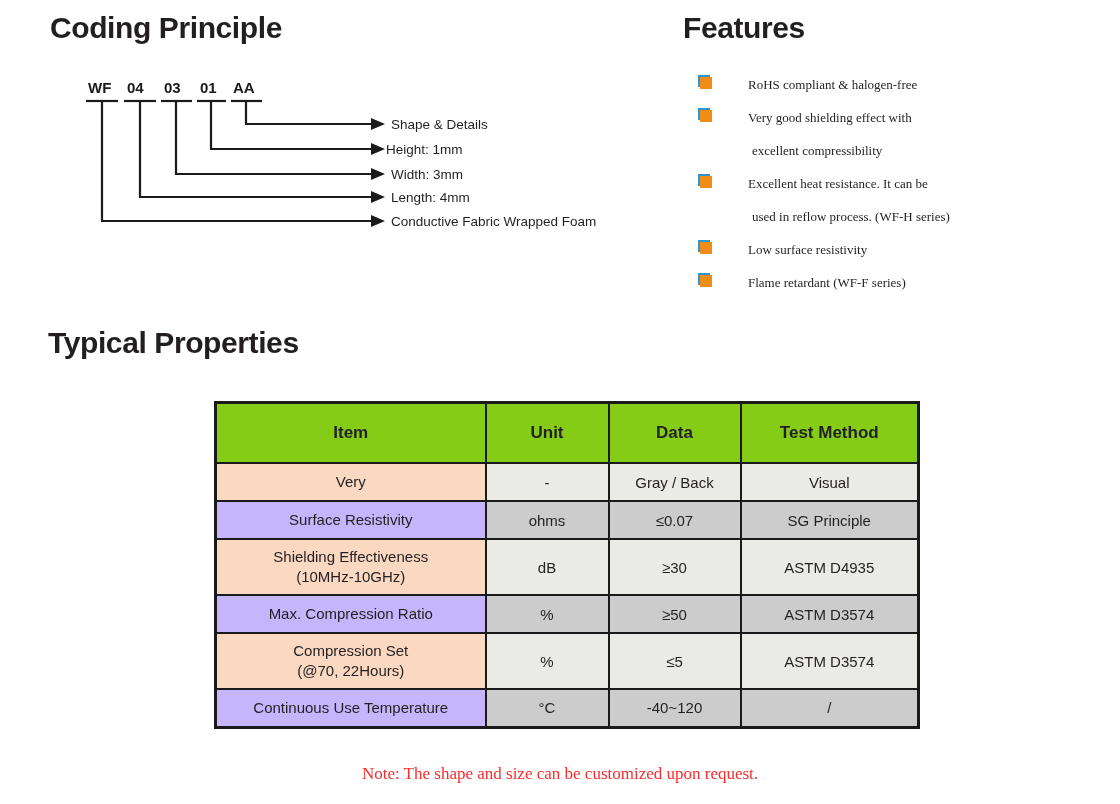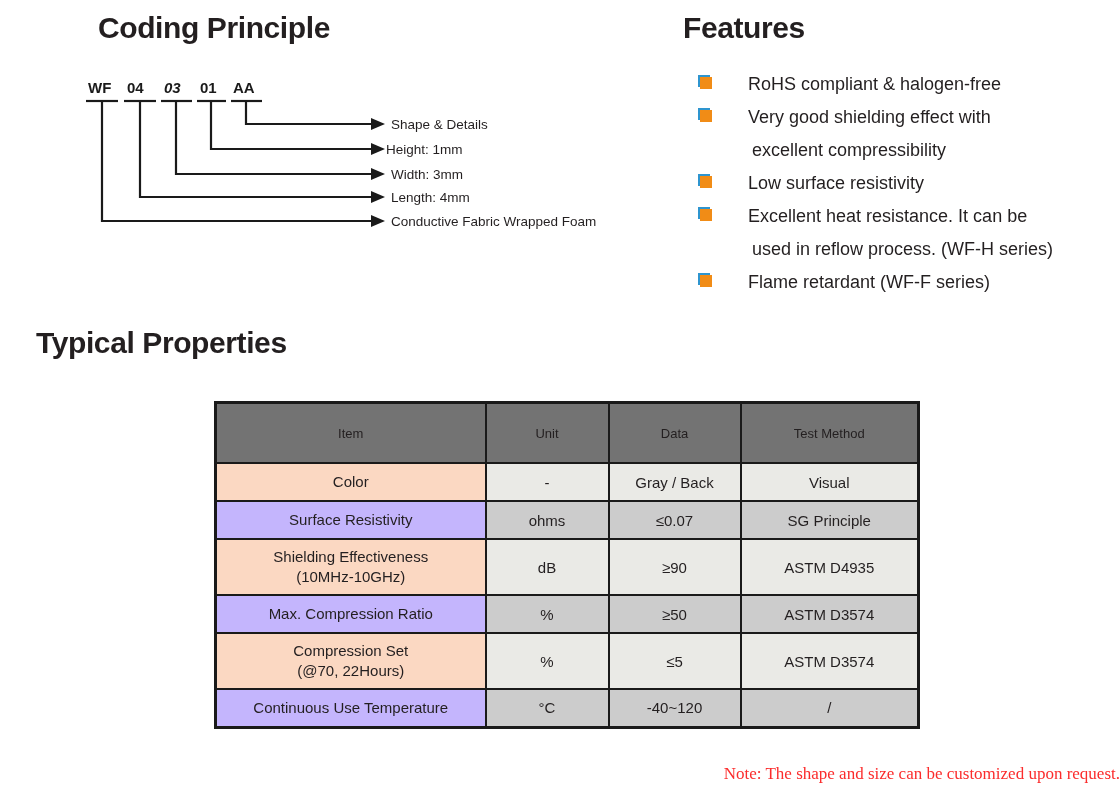--- a/index.html
+++ b/index.html
@@ -19,23 +19,23 @@
   
   .section-heading {
     position: absolute;
     font-family: "Liberation Sans", sans-serif;
     font-weight: bold;
     font-size: 30px;
     letter-spacing: -0.4px;
     color: #231f20;
     white-space: nowrap;
   }
-  #coding-principle-heading { left: 50px;  top: 11px; margin-left: 48px; }
+  #coding-principle-heading { left: 50px;  top: 11px; }
   #features-heading        { left: 683px; top: 11px; }
-  #typical-properties-heading { left: 36px; top: 326px; }
+  #typical-properties-heading { left: 48px; top: 326px; }
 
   
   #coding-diagram {
     position: absolute;
     left: 0; top: 60px;
     width: 680px;
     height: 190px;
   }
   #coding-diagram svg { display: block; }
 
@@ -83,22 +83,22 @@
   }
   .feature-bullet .sq-front {
     position: absolute;
     left: 2px; top: 2px;
     width: 12px; height: 12px;
     background: #f18c16;
   }
   .feature-text {
     display: block;
     margin-left: 54px;
-    font-family: Liberation Sans, sans-serif;
-    font-size: 18px;
+    font-family: Liberation Serif, serif;
+    font-size: 13px;
     line-height: 33px;
     color: #231f20;
     white-space: nowrap;
   }
   .feature-text.cont { margin-left: 58px; }
 
   
   #properties-table {
     position: absolute;
     left: 214px;
@@ -112,23 +112,23 @@
   #properties-table td, #properties-table th {
     border: 2px solid #1a1a1a;
     text-align: center;
     vertical-align: middle;
     font-size: 15px;
     color: #231f20;
     padding: 4px 2px;
     font-weight: normal;
   }
   #properties-table th {
-    font-weight: normal;
-    font-size: 13px;
-    background: #737373;
+    font-weight: bold;
+    font-size: 17px;
+    background: #84cc16;
     height: 50px;
   }
   .col-item   { width: 270px; }
   .col-unit   { width: 123px; }
   .col-data   { width: 132px; }
   .col-method { width: 178px; }
 
   
   tr.stripe-a td.item-cell { background: #fbd8c2; }
   tr.stripe-a td.val-cell  { background: #eaeae6; }
@@ -138,37 +138,37 @@
   td.item-cell { line-height: 1.35; }
   .row-tall { height: 56px; }
   .row-short { height: 38px; }
 
   
   #table-note {
     position: absolute;
     left: 0;
     top: 764px;
     width: 1120px;
-    text-align: right;
+    text-align: center;
     font-family: "Liberation Serif", serif;
     font-size: 17px;
     color: #fb2c2c;
     white-space: nowrap;
   }
 </style>
 </head>
 <body>
 
 <div class="section-heading" id="coding-principle-heading">Coding Principle</div>
 
 <div id="coding-diagram">
 
   <div class="code-seg" style="left:88px;  top:19px;">WF</div>
   <div class="code-seg" style="left:127px; top:19px;">04</div>
-  <div class="code-seg" style="left:164px; top:19px;font-style:italic;">03</div>
+  <div class="code-seg" style="left:164px; top:19px;">03</div>
   <div class="code-seg" style="left:200px; top:19px;">01</div>
   <div class="code-seg" style="left:233px; top:19px;">AA</div>
 
   <svg width="680" height="190" viewBox="0 0 680 190">
     <g stroke="#1a1a1a" stroke-width="2.2" fill="none">
 
       <line x1="86" y1="41" x2="118" y2="41"></line>
       <line x1="124" y1="41" x2="156" y2="41"></line>
       <line x1="161" y1="41" x2="192" y2="41"></line>
       <line x1="197" y1="41" x2="226" y2="41"></line>
@@ -219,30 +219,30 @@
     </span>
     <span class="feature-text">Very good shielding effect with</span>
     <span class="feature-text cont">excellent compressibility</span>
   </div>
 
   <div class="feature-row">
     <span class="feature-bullet">
       <span class="sq-back"></span>
         <span class="sq-front"></span>
     </span>
-    <span class="feature-text">Low surface resistivity</span>
-  </div>
-
-  <div class="feature-row">
-    <span class="feature-bullet">
-      <span class="sq-back"></span>
-        <span class="sq-front"></span>
-    </span>
     <span class="feature-text">Excellent heat resistance. It can be</span>
     <span class="feature-text cont">used in reflow process. (WF-H series)</span>
+  </div>
+
+  <div class="feature-row">
+    <span class="feature-bullet">
+      <span class="sq-back"></span>
+        <span class="sq-front"></span>
+    </span>
+    <span class="feature-text">Low surface resistivity</span>
   </div>
 
   <div class="feature-row">
     <span class="feature-bullet">
       <span class="sq-back"></span>
         <span class="sq-front"></span>
     </span>
     <span class="feature-text">Flame retardant (WF-F series)</span>
   </div>
 </div>
@@ -259,35 +259,35 @@
   <thead>
     <tr>
       <th>Item</th>
       <th>Unit</th>
       <th>Data</th>
       <th>Test Method</th>
     </tr>
   </thead>
   <tbody id="properties-table-body">
       <tr class="stripe-a row-short">
-        <td class="item-cell">Color</td>
+        <td class="item-cell">Very</td>
         <td class="val-cell">-</td>
         <td class="val-cell">Gray / Back</td>
         <td class="val-cell">Visual</td>
       </tr>
       <tr class="stripe-b row-short">
         <td class="item-cell">Surface Resistivity</td>
         <td class="val-cell">ohms</td>
         <td class="val-cell">≤0.07</td>
         <td class="val-cell">SG Principle</td>
       </tr>
       <tr class="stripe-a row-tall">
         <td class="item-cell">Shielding Effectiveness<br>(10MHz-10GHz)</td>
         <td class="val-cell">dB</td>
-        <td class="val-cell">≥90</td>
+        <td class="val-cell">≥30</td>
         <td class="val-cell">ASTM D4935</td>
       </tr>
       <tr class="stripe-b row-short">
         <td class="item-cell">Max. Compression Ratio</td>
         <td class="val-cell">%</td>
         <td class="val-cell">≥50</td>
         <td class="val-cell">ASTM D3574</td>
       </tr>
       <tr class="stripe-a row-tall">
         <td class="item-cell">Compression Set<br>(@70, 22Hours)</td>

